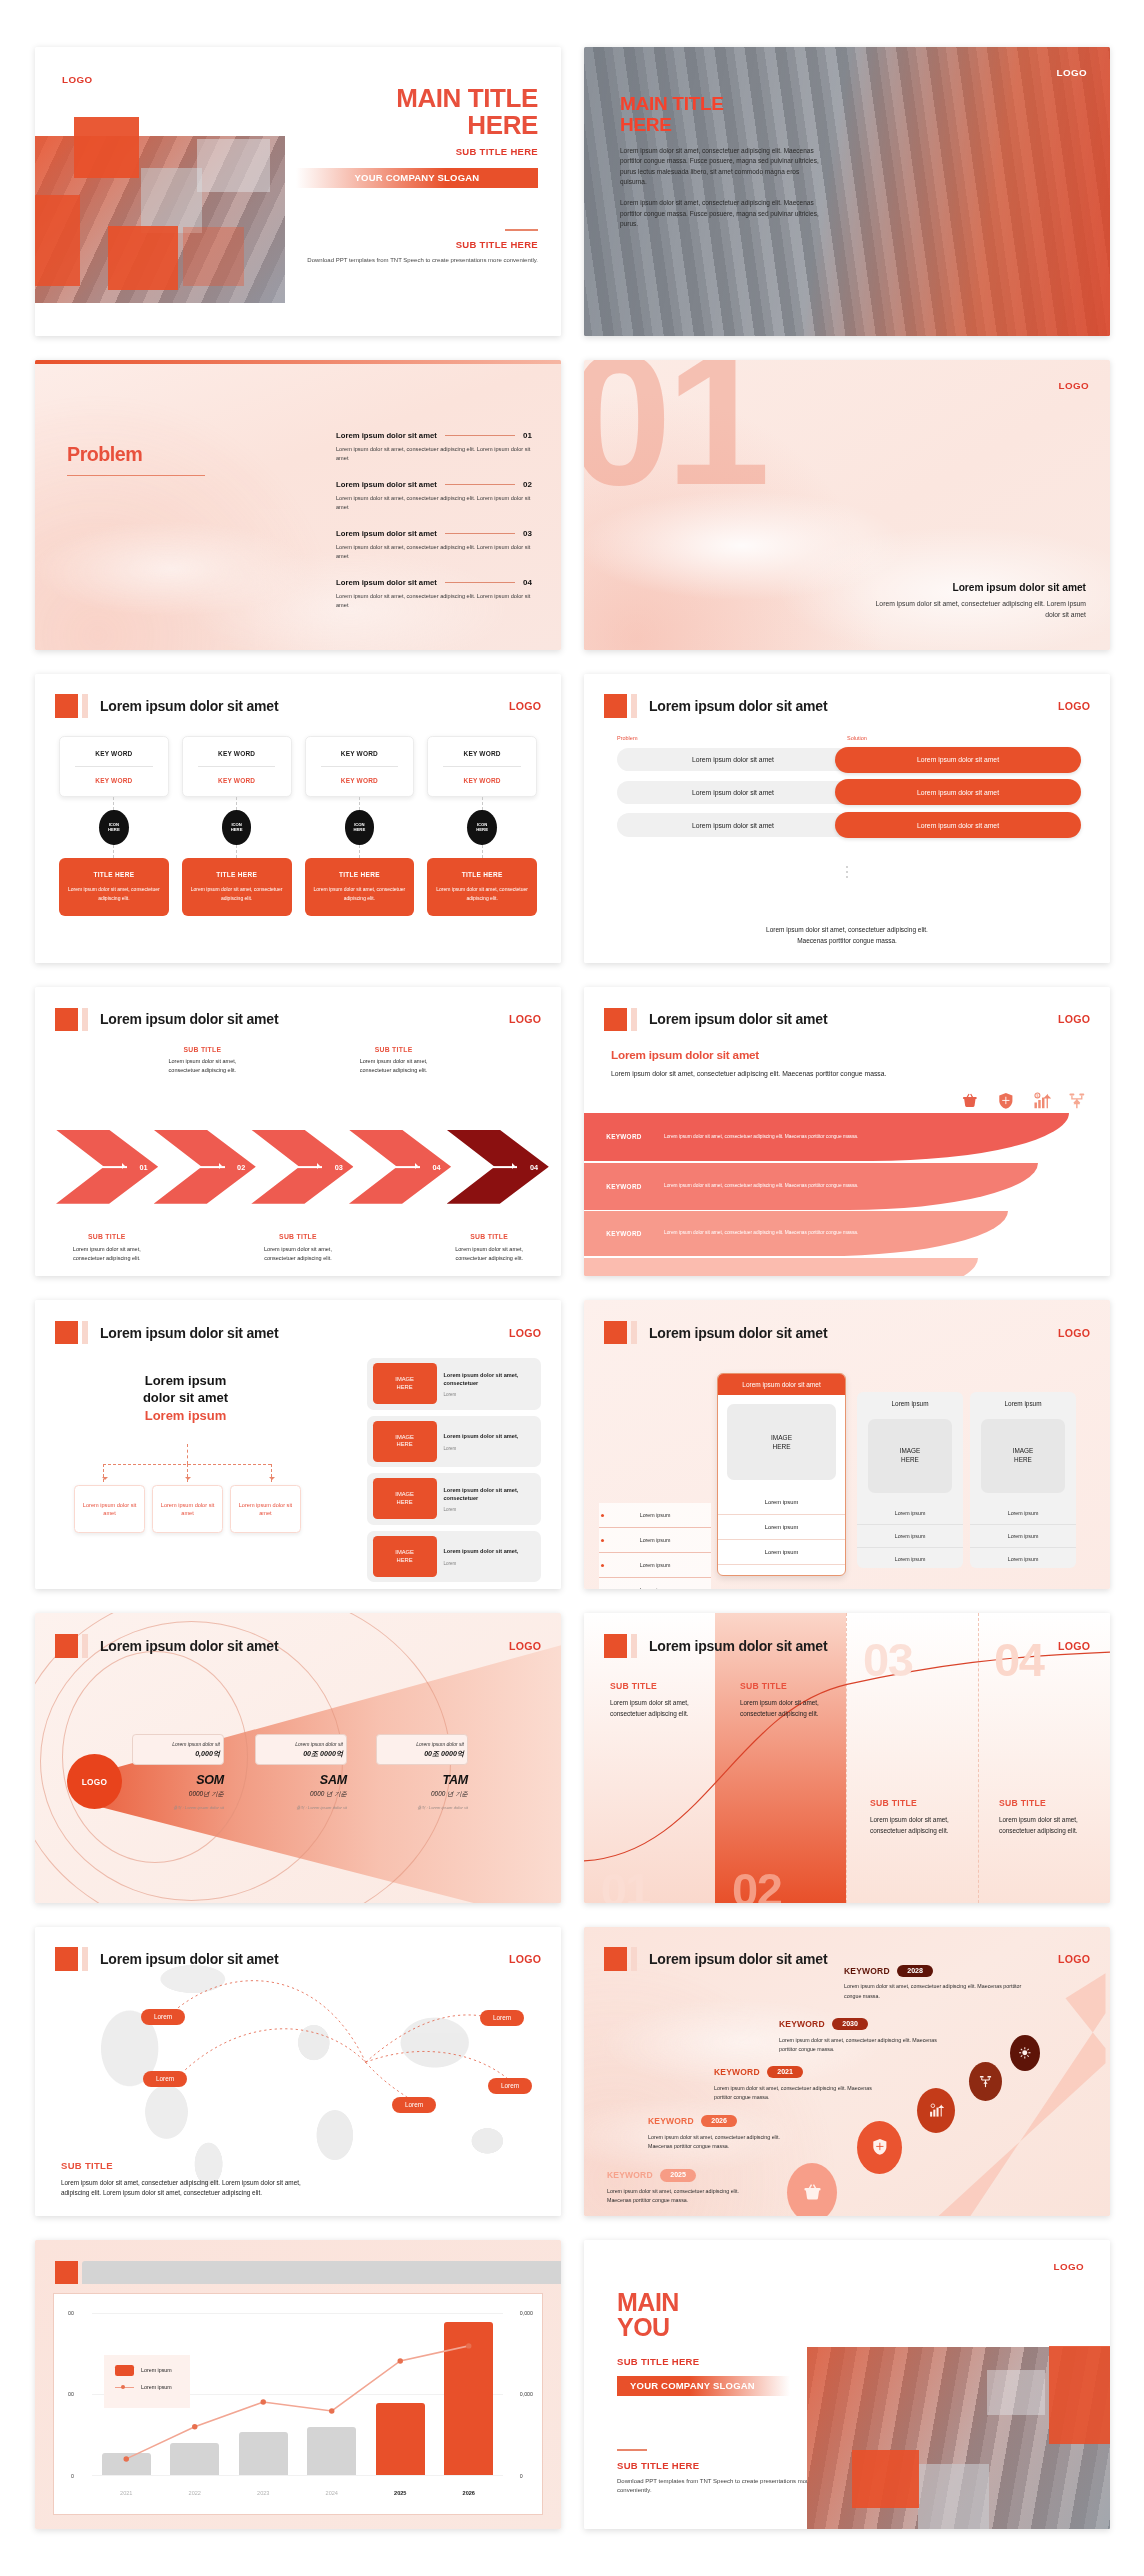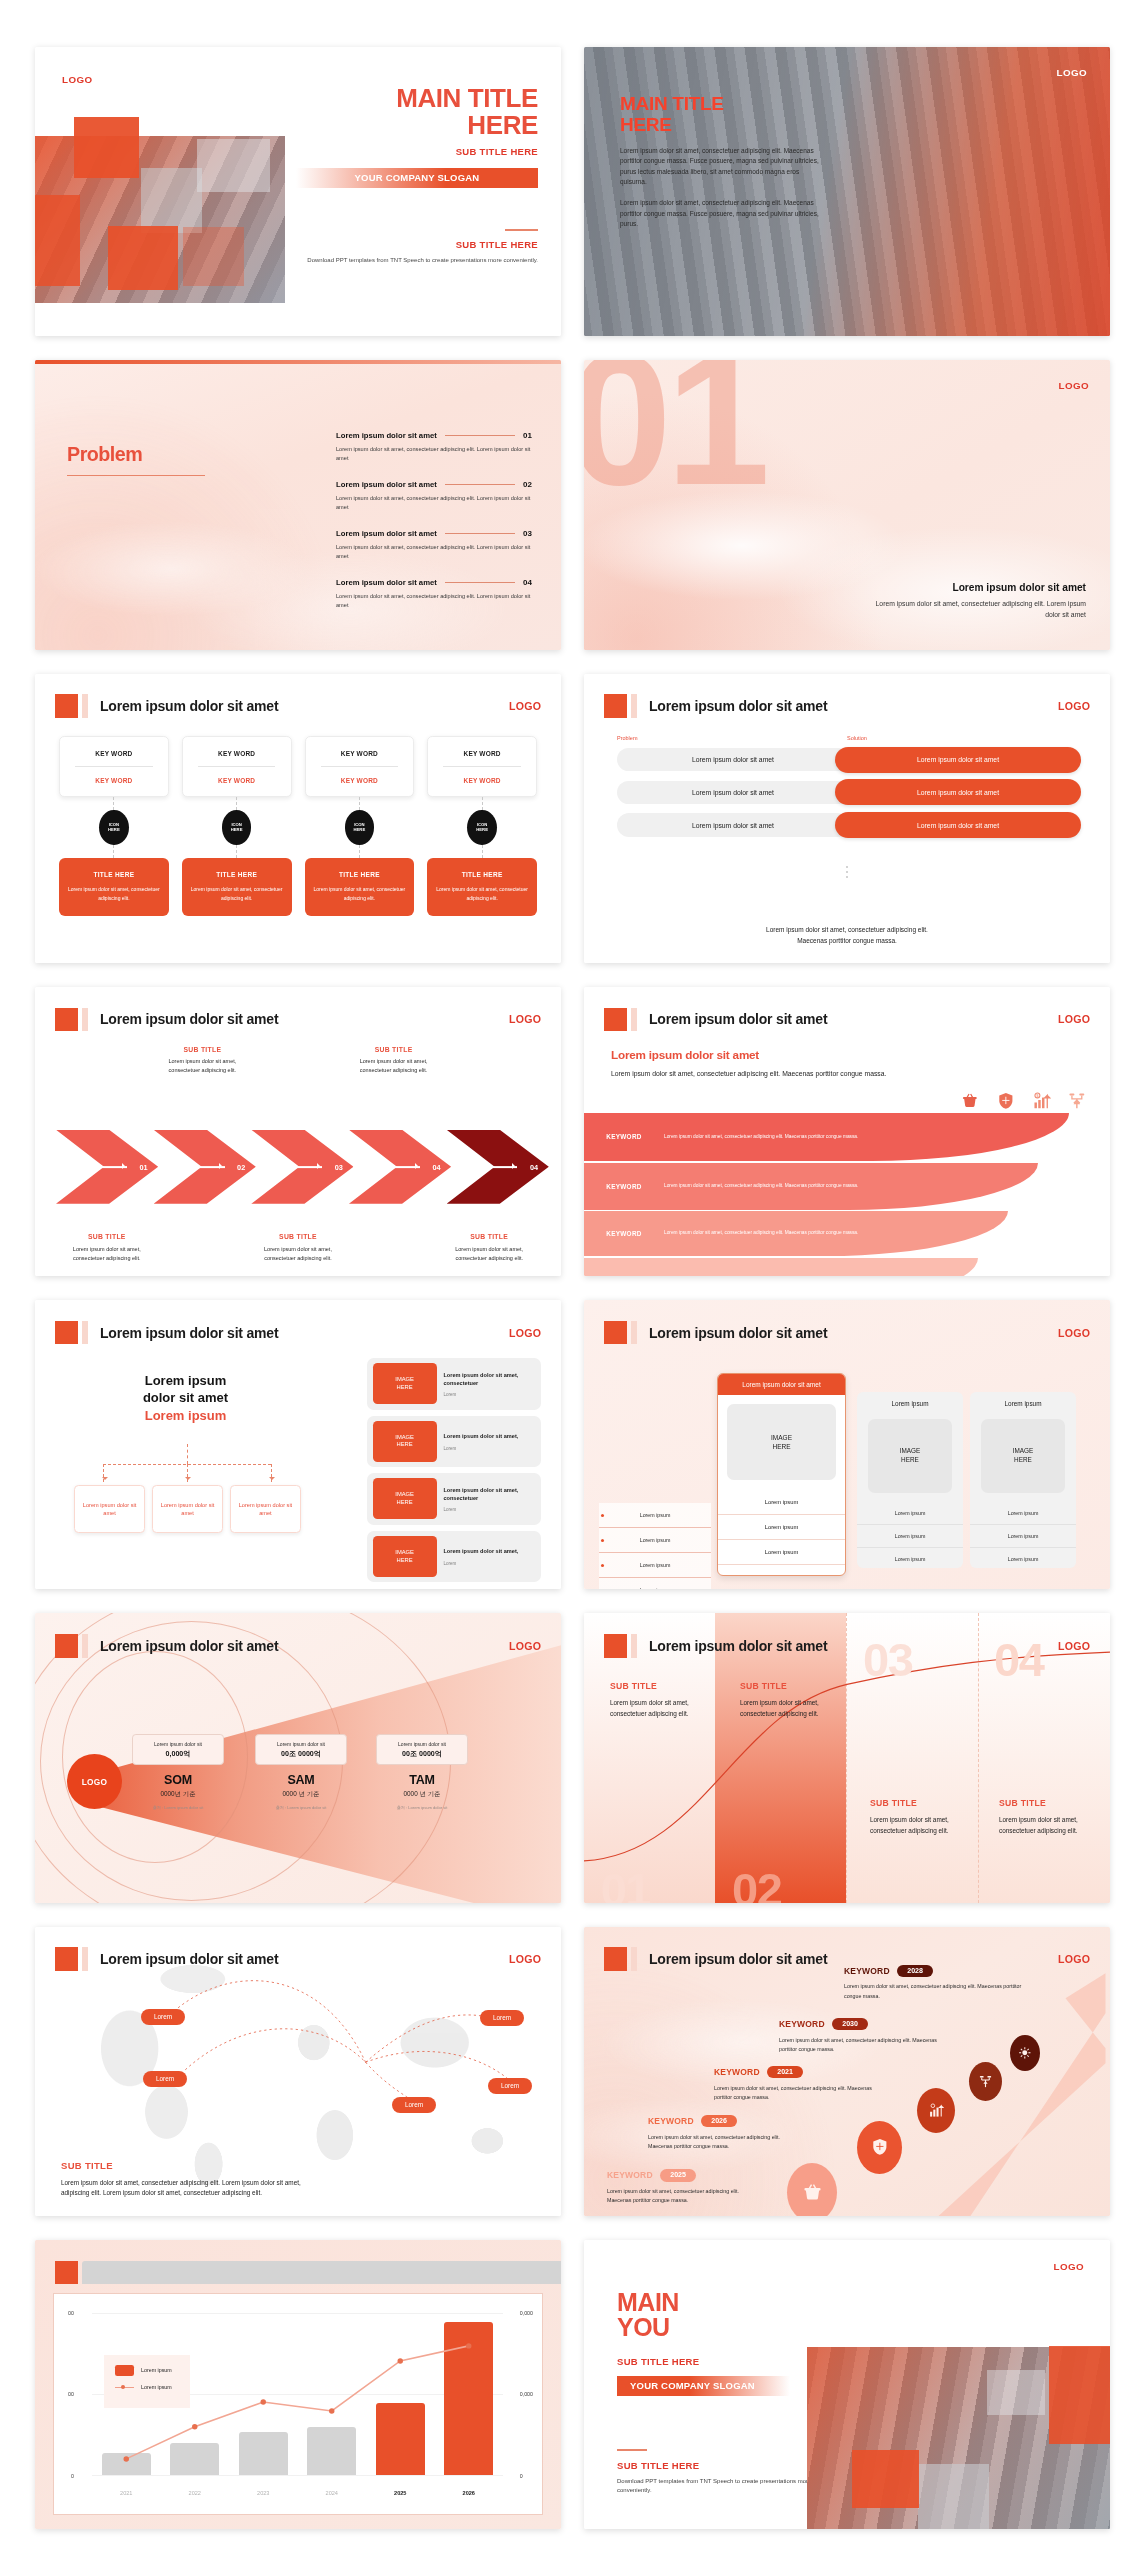--- a/index.html
+++ b/index.html
@@ -186,21 +186,21 @@
   .s11 { background:linear-gradient(150deg,#FDF2EE 0%,#FBE9E2 100%);}
   .s11 .cone { position:absolute; left:47px; top:32px; right:0; bottom:-23px;
      background:linear-gradient(90deg,#E8502A 0%, #F09277 32%, #F7BCA9 62%, #FBDACE 100%);
      clip-path:polygon(0 47%, 100% 0, 100% 100%, 0 56%); opacity:.9;}
   .s11 .ring { position:absolute; border:0.8px solid #E09078; border-radius:50%; opacity:.55;}
   .s11 .r1 { left:27px; top:38px; width:186px; height:212px;}
   .s11 .r2 { left:4.5px; top:7.6px; width:303px; height:280px;}
   .s11 .r3 { left:-23px; top:-29px; width:439px; height:356px;}
   .s11 .cir { position:absolute; left:32px; top:141px; width:55px; height:55px; border-radius:50%; background:#E8431C;
       color:#fff; font-size:8.3px; font-weight:bold; display:flex; align-items:center; justify-content:center; letter-spacing:0.3px;}
-  .s11 .grp { position:absolute; text-align:center; top:121px; width:92px;}
+  .s11 .grp { position:absolute; text-align:right; top:121px; width:92px;font-style:italic;}
   .s11 .g1 { left:97px;} .s11 .g2 { left:220px;} .s11 .g3 { left:341px;}
   .s11 .grp .box { background:#FDF0EC; border:0.8px solid #EBD2C9; border-radius:3.8px; padding:5.3px 3px;}
   .s11 .grp .box .t { font-size:5px; color:#2c2c2c;}
   .s11 .grp .box .v { font-size:7.1px; font-weight:bold; color:#111; margin-top:2.3px;}
   .s11 .grp .nm { font-size:12.5px; font-weight:bold; color:#111; margin-top:8.3px; letter-spacing:-0.2px;}
   .s11 .grp .yr { font-size:6.4px; color:#1d1d1d; margin-top:3px;}
   .s11 .grp .src { font-size:4.1px; color:#9a8b86; margin-top:5.3px;}
 
   
   .s12 { background:#fff; }

